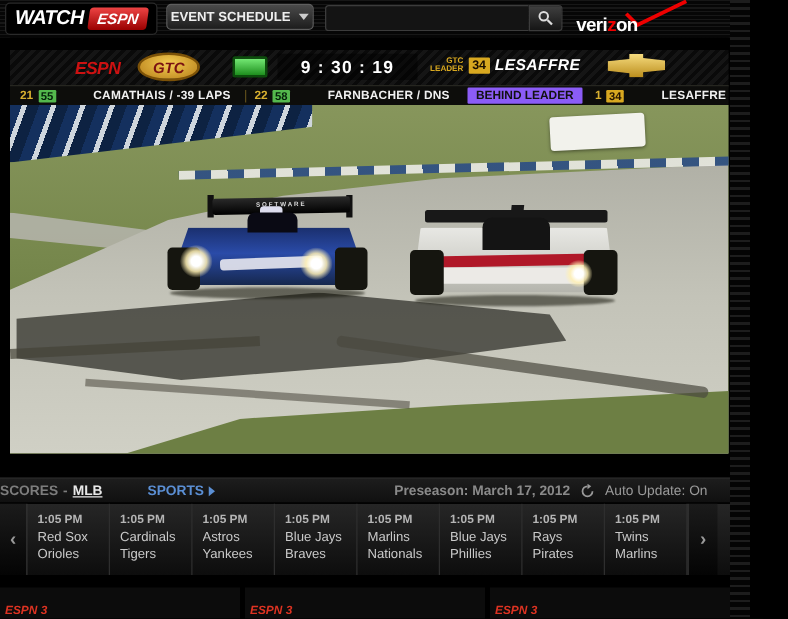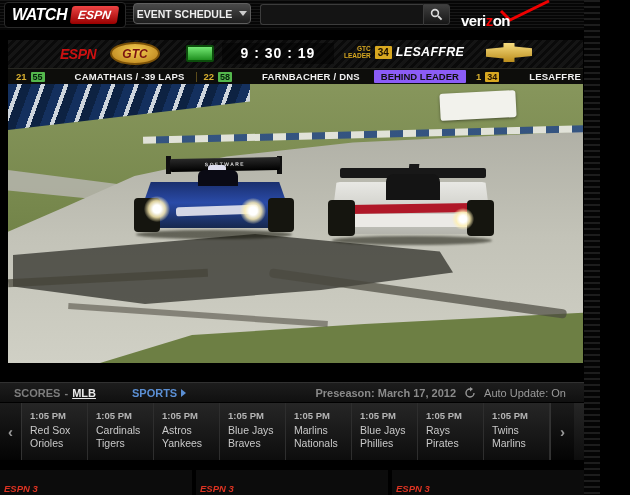--- a/index.html
+++ b/index.html
@@ -282,21 +282,21 @@
       <span class="tbox gold">34</span>
       <span class="tname">LESAFFRE</span>
       <span class="tsep"></span>
       <span class="tpos">2</span>
       <span class="tbox gold">02</span>
       <span class="tname">BEL</span>
     </div>
   </div>
 
   <div class="abs scorebar">
-    <span class="sc-gray" style="margin-left:14px;">SCORES</span>
+    <span class="sc-gray" style="">SCORES</span>
     <span class="sc-gray" style="margin-left:4px;">-</span>
     <span class="sc-mlb">MLB</span>
     <span class="sc-sports">
       <span>SPORTS</span>
       <span class="sc-tri"></span>
     </span>
     <span class="sc-right">
       <span class="sc-pre">Preseason: March 17, 2012</span>
       <svg width="12" height="12" viewBox="0 0 12 12">
         <path d="M10 6 A4 4 0 1 1 6 2" fill="none" stroke="#999" stroke-width="1.4"></path>

